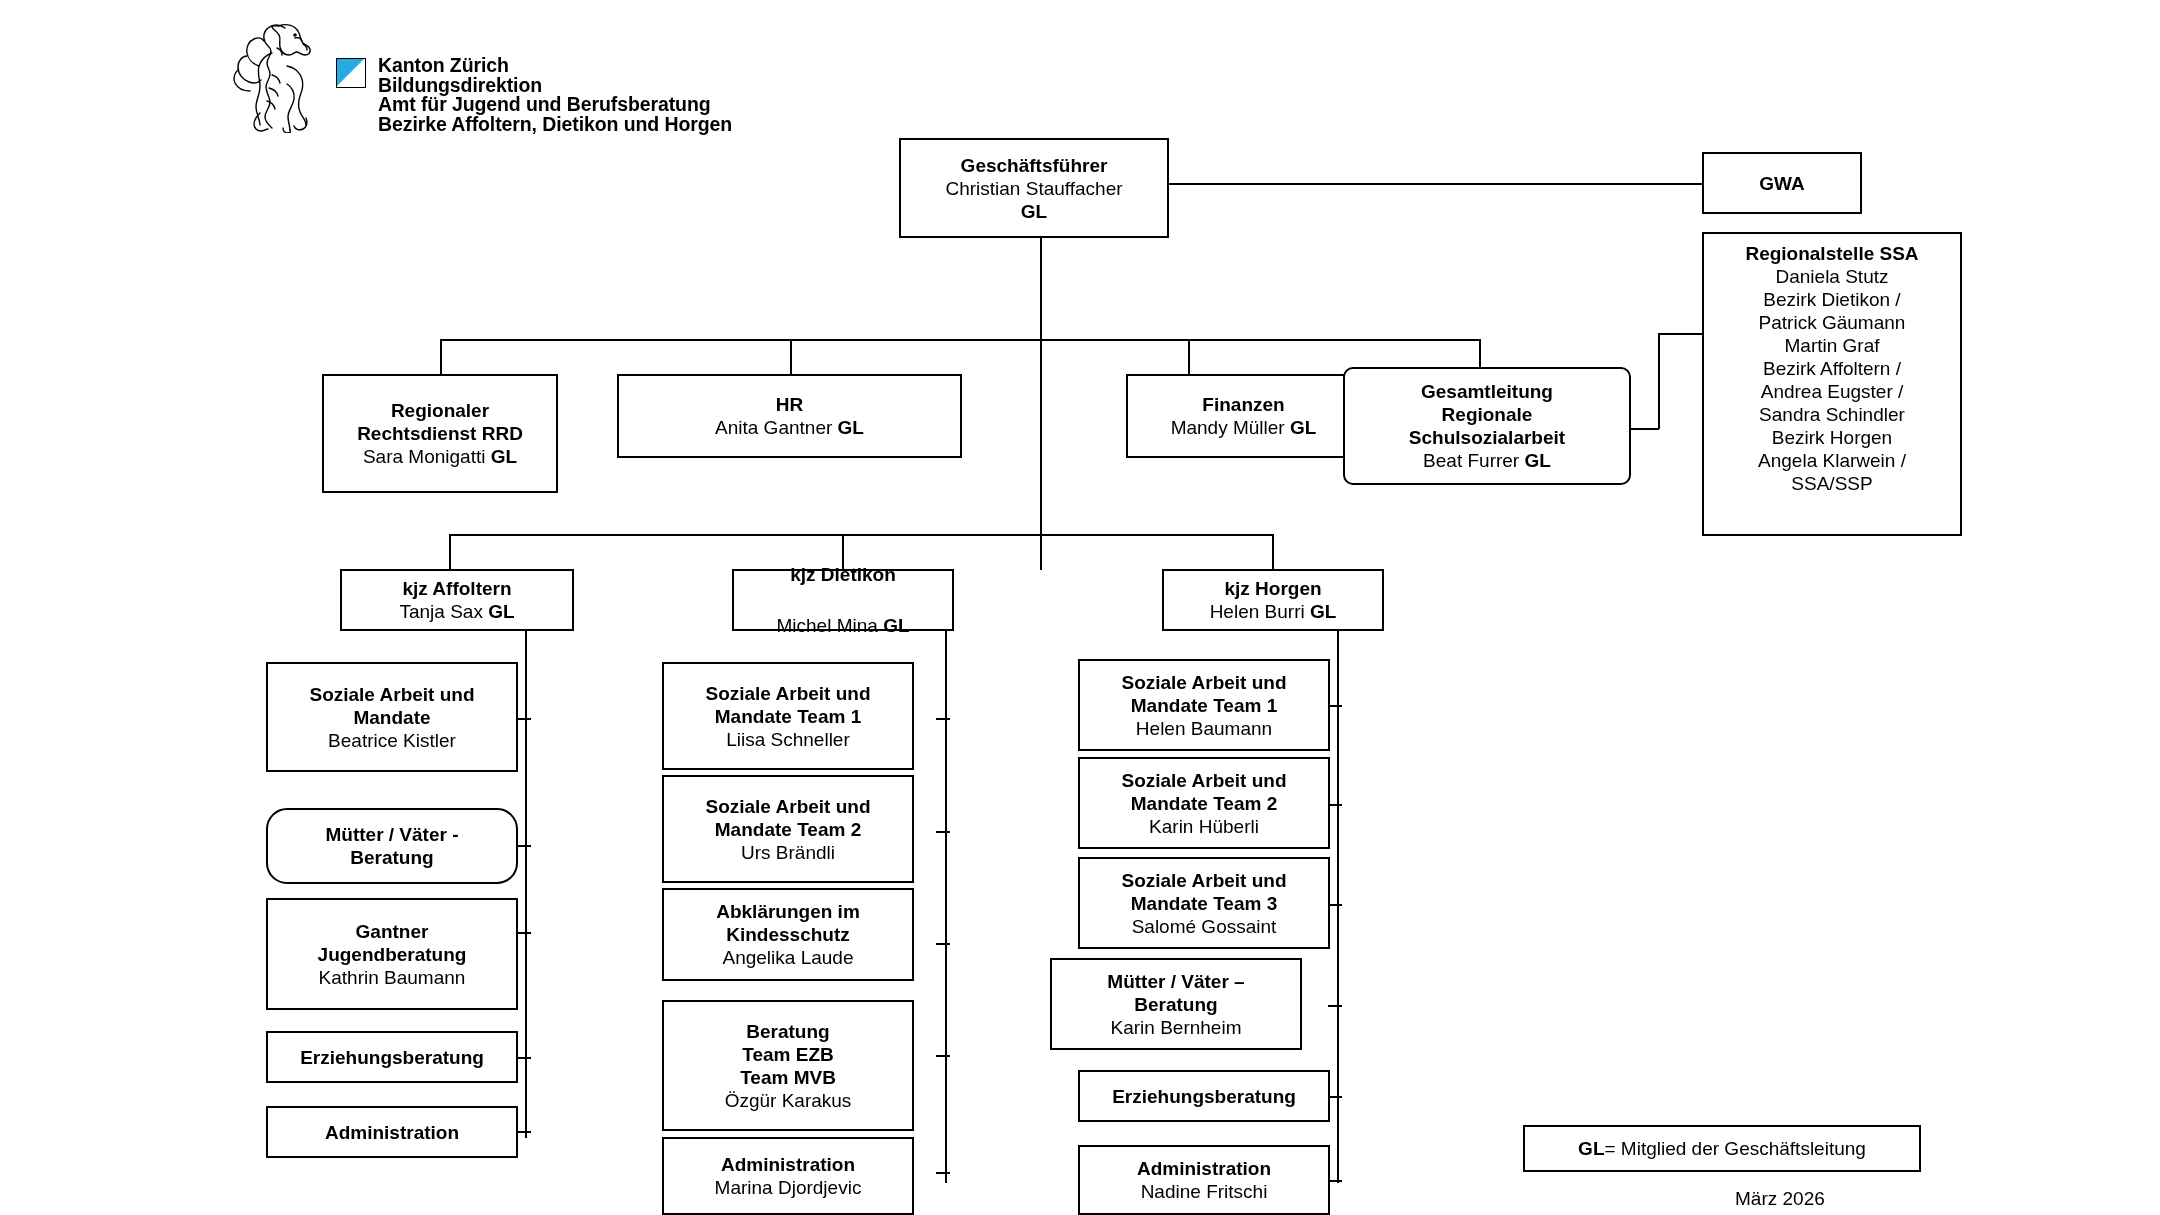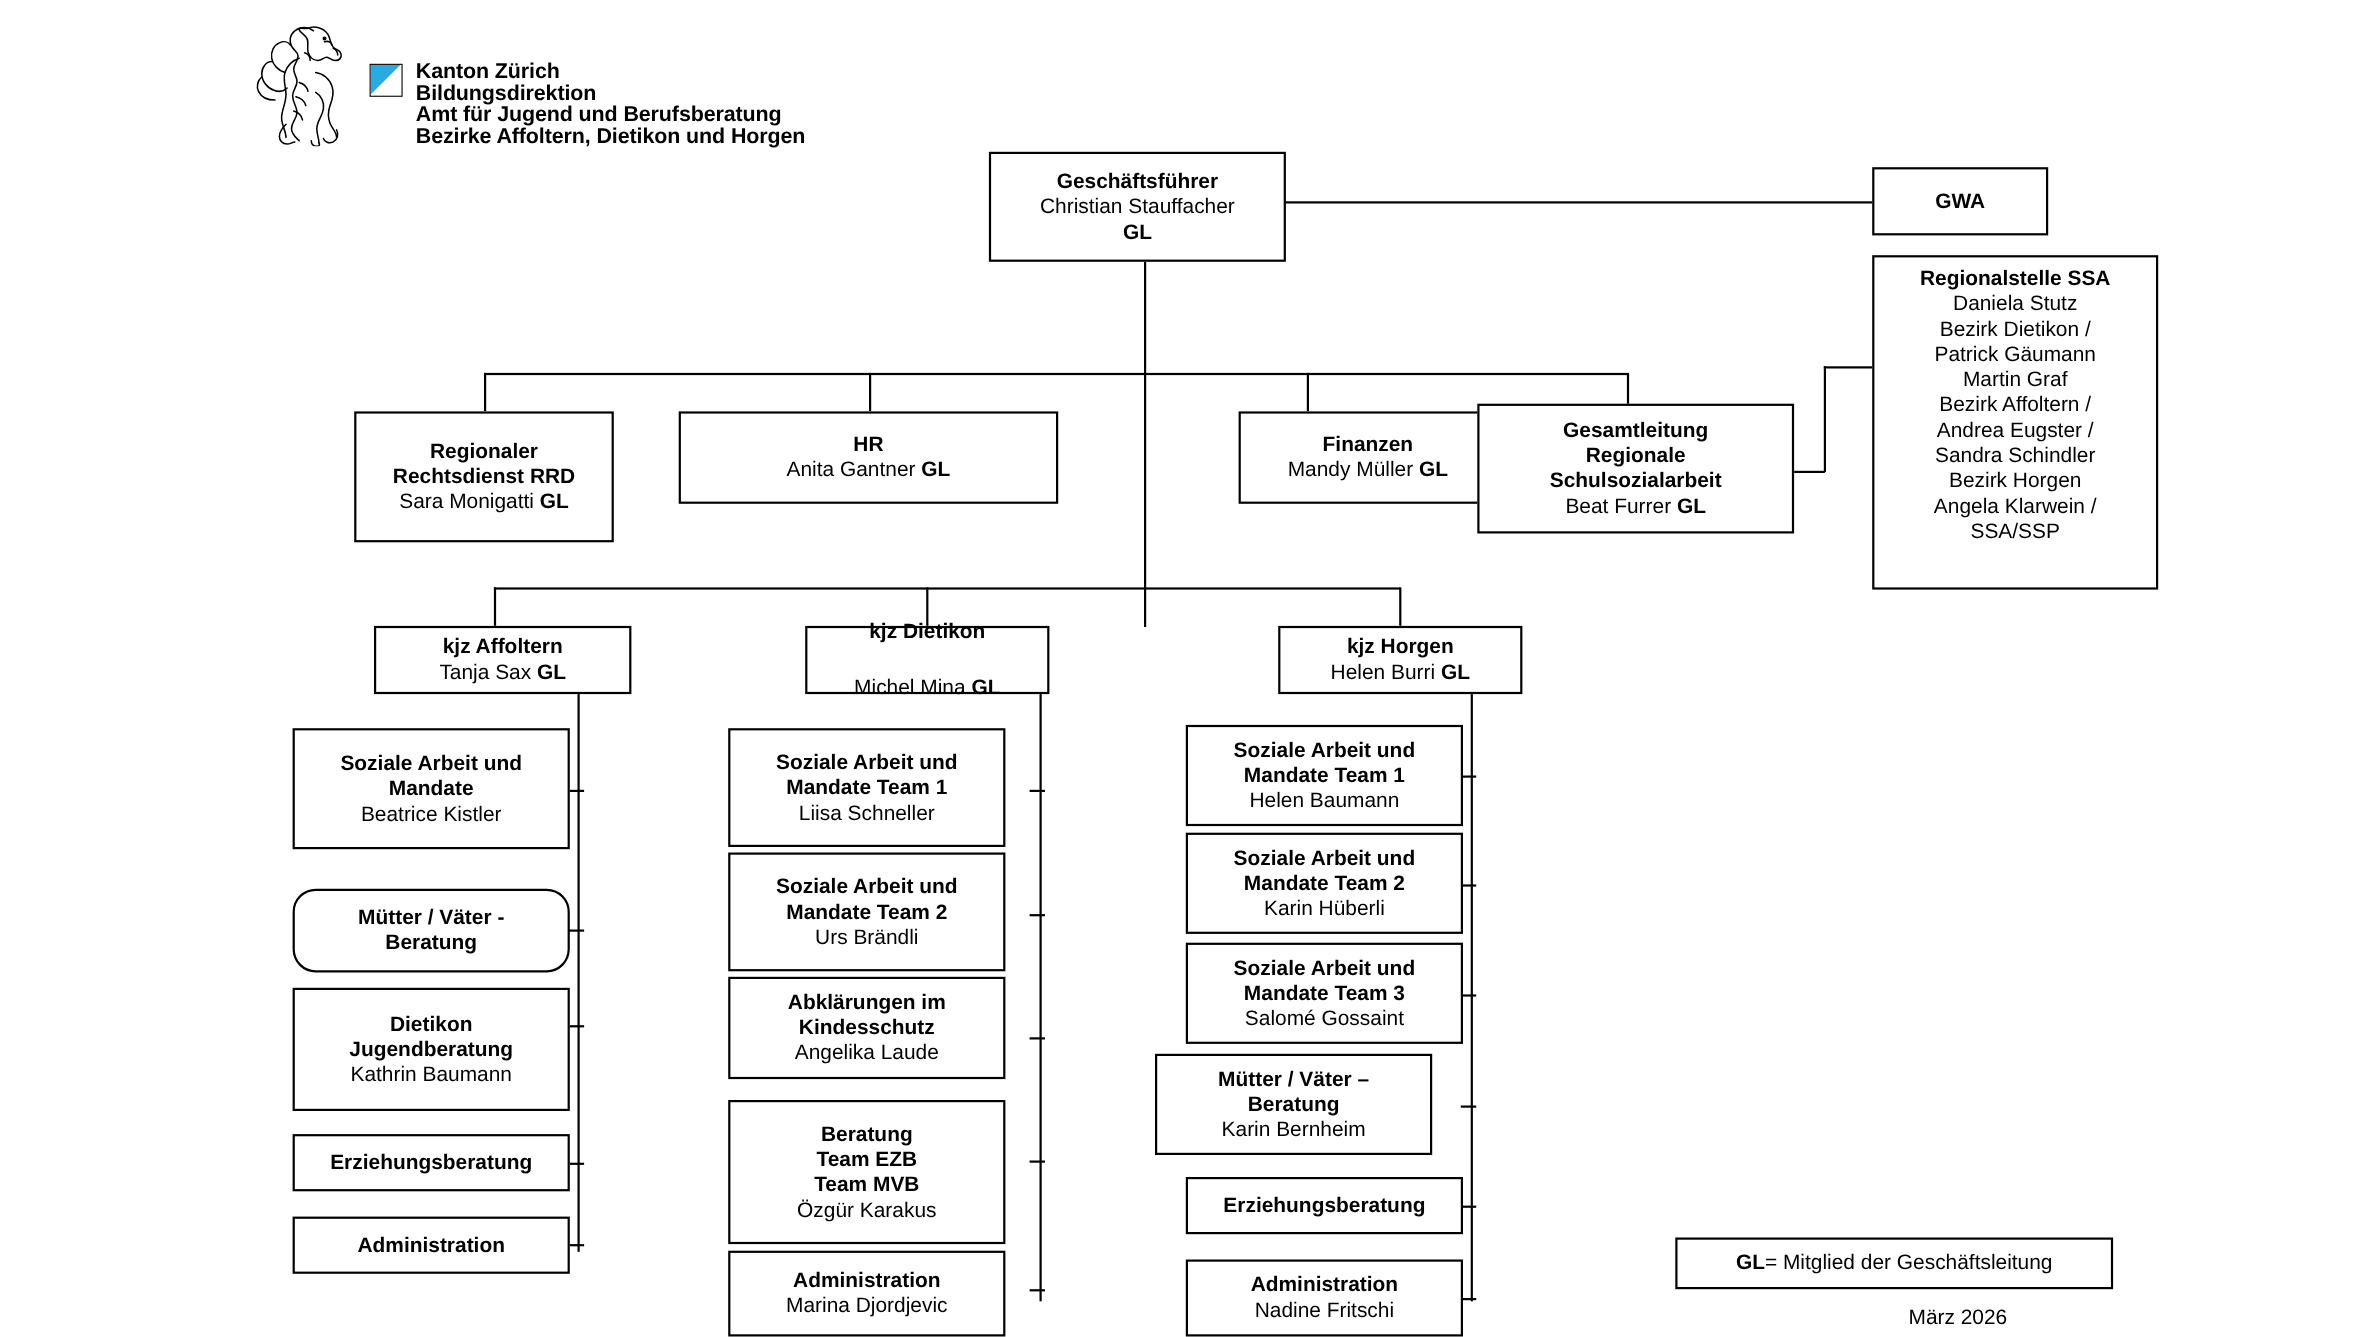--- a/index.html
+++ b/index.html
@@ -135,21 +135,21 @@
   <div class="box" style="left:617px;top:374px;width:345px;height:84px;">
     <div class="t">HR</div>
     <div class="s"><span>Anita Gantner</span> <b>GL</b></div>
   </div>
 
   <div class="box" style="left:1126px;top:374px;width:235px;height:84px;">
     <div class="t">Finanzen</div>
     <div class="s"><span>Mandy Müller</span> <b>GL</b></div>
   </div>
 
-  <div class="box" style="left:1343px;top:367px;width:288px;height:118px;">
+  <div class="box" style="left:1343px;top:367px;width:288px;height:118px;border-radius:10px;">
     <div class="t">Gesamtleitung</div>
     <div class="t">Regionale</div>
     <div class="t">Schulsozialarbeit</div>
     <div class="s"><span>Beat Furrer</span> <b>GL</b></div>
   </div>
 
   <div class="box" style="left:340px;top:569px;width:234px;height:62px;">
     <div class="t">kjz Affoltern</div>
     <div class="s"><span>Tanja Sax</span> <b>GL</b></div>
   </div>
@@ -170,21 +170,21 @@
   </div>
 
   <div class="ln hl" style="left:517px;top:845px;width:14px;"></div>
   <div class="box" style="left:266px;top:808px;width:252px;height:76px;border-radius:21px;">
     <div class="t">Mütter / Väter -</div>
     <div class="t">Beratung</div>
   </div>
 
   <div class="ln hl" style="left:517px;top:932px;width:14px;"></div>
   <div class="box" style="left:266px;top:898px;width:252px;height:112px;">
-    <div class="t">Dietikon</div>
+    <div class="t">Gantner</div>
     <div class="t">Jugendberatung</div>
     <div class="s">Kathrin Baumann</div>
   </div>
 
   <div class="ln hl" style="left:517px;top:1057px;width:14px;"></div>
   <div class="box" style="left:266px;top:1031px;width:252px;height:52px;">
     <div class="t">Erziehungsberatung</div>
   </div>
 
   <div class="ln hl" style="left:517px;top:1131px;width:14px;"></div>

